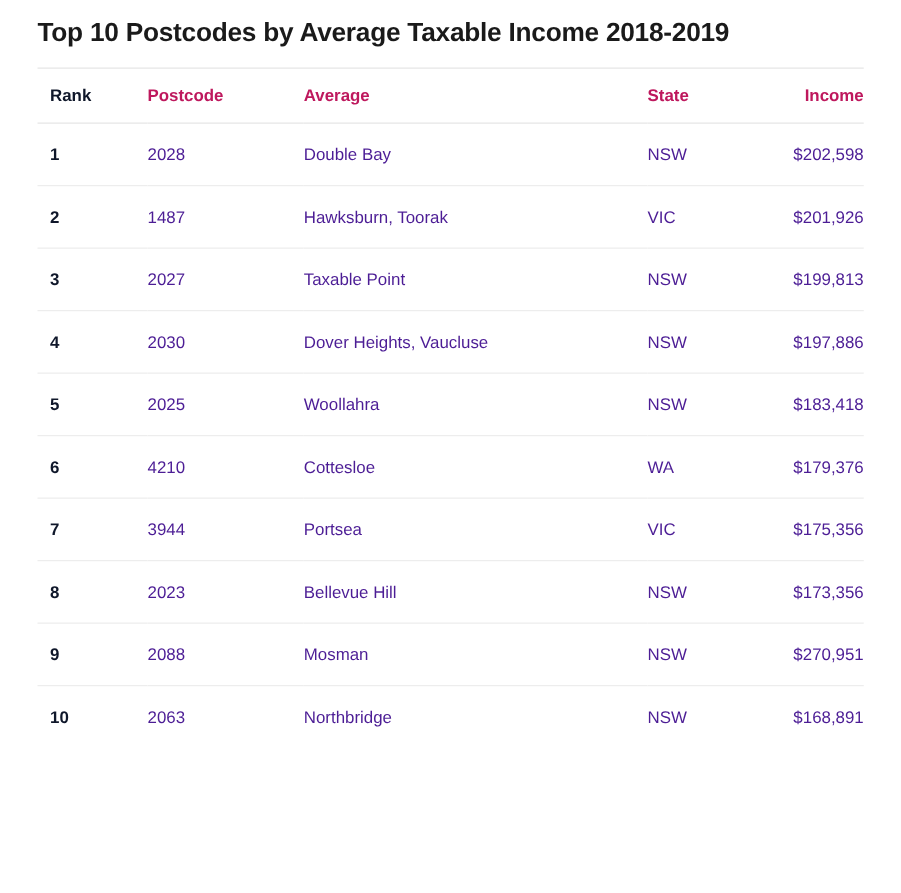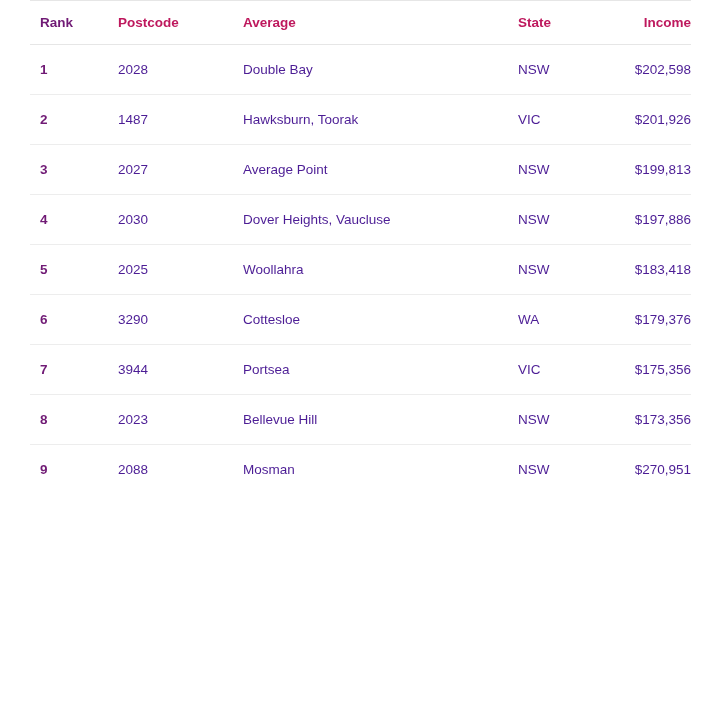--- a/index.html
+++ b/index.html
@@ -53,35 +53,36 @@
     color: #3c3c3c;
     padding: 17px 0 17px 0;
     border-bottom: 1px solid #ededed;
     vertical-align: middle;
   }
   tbody tr:last-child td {
     border-bottom: none;
   }
   td.rank, th.rank {
     font-weight: bold;
-    color: #701a75;
+    color: #0f172a;
     width: 78px;
     padding-left: 10px;
   }
   th.rank { padding-left: 10px; }
   td.postcode, th.postcode { width: 125px; }
   td.suburb, th.suburb { width: 275px; }
   td.state, th.state { width: 82px; }
   td.income, th.income { width: auto; text-align: right; }
   td.postcode, td.suburb, td.state, td.income { color: #4c1d95; }
 </style>
 </head>
 <body>
 
 <div class="page">
+  <div class="title">Top 10 Postcodes by Average Taxable Income 2018-2019</div>
   <div class="divider"></div>
   <table>
     <thead>
       <tr>
         <th class="rank">Rank</th>
         <th class="postcode">Postcode</th>
         <th class="suburb">Average</th>
         <th class="state">State</th>
         <th class="income">Income</th>
       </tr>
@@ -97,41 +98,41 @@
       <tr>
         <td class="rank">2</td>
         <td class="postcode">1487</td>
         <td class="suburb">Hawksburn, Toorak</td>
         <td class="state">VIC</td>
         <td class="income">$201,926</td>
       </tr>
       <tr>
         <td class="rank">3</td>
         <td class="postcode">2027</td>
-        <td class="suburb">Average Point</td>
+        <td class="suburb">Taxable Point</td>
         <td class="state">NSW</td>
         <td class="income">$199,813</td>
       </tr>
       <tr>
         <td class="rank">4</td>
         <td class="postcode">2030</td>
         <td class="suburb">Dover Heights, Vaucluse</td>
         <td class="state">NSW</td>
         <td class="income">$197,886</td>
       </tr>
       <tr>
         <td class="rank">5</td>
         <td class="postcode">2025</td>
         <td class="suburb">Woollahra</td>
         <td class="state">NSW</td>
         <td class="income">$183,418</td>
       </tr>
       <tr>
         <td class="rank">6</td>
-        <td class="postcode">3290</td>
+        <td class="postcode">4210</td>
         <td class="suburb">Cottesloe</td>
         <td class="state">WA</td>
         <td class="income">$179,376</td>
       </tr>
       <tr>
         <td class="rank">7</td>
         <td class="postcode">3944</td>
         <td class="suburb">Portsea</td>
         <td class="state">VIC</td>
         <td class="income">$175,356</td>
@@ -143,15 +144,22 @@
         <td class="state">NSW</td>
         <td class="income">$173,356</td>
       </tr>
       <tr>
         <td class="rank">9</td>
         <td class="postcode">2088</td>
         <td class="suburb">Mosman</td>
         <td class="state">NSW</td>
         <td class="income">$270,951</td>
       </tr>
+      <tr>
+        <td class="rank">10</td>
+        <td class="postcode">2063</td>
+        <td class="suburb">Northbridge</td>
+        <td class="state">NSW</td>
+        <td class="income">$168,891</td>
+      </tr>
     </tbody>
   </table>
 </div>
 
 </body></html>

